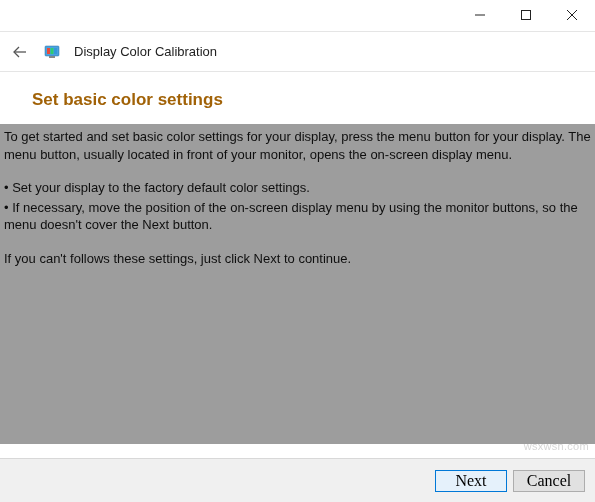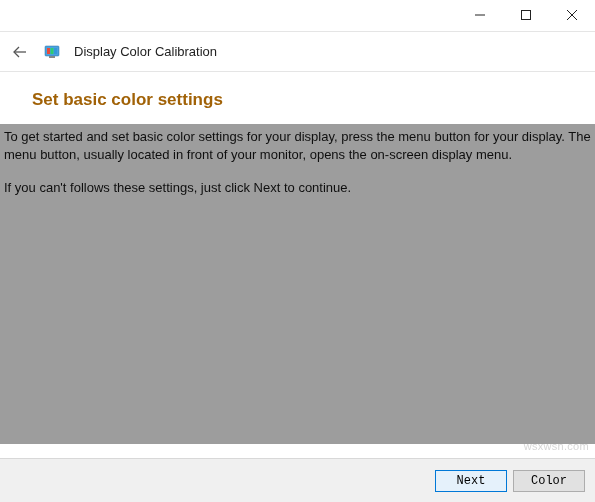--- a/index.html
+++ b/index.html
@@ -81,22 +81,22 @@
       border-top: 1px solid #d8d8d8;
       display: flex;
       justify-content: flex-end;
       align-items: center;
       padding-right: 10px;
       gap: 6px;
     }
     .btn {
       min-width: 72px;
       height: 22px;
-      font-size: 12px;
-      font-family: Liberation Mono, monospace;
+      font-size: 16px;
+      font-family: Liberation Serif, serif;
       background: #e1e1e1;
       border: 1px solid #adadad;
       padding: 0 12px;
       cursor: pointer;
     }
     .btn.primary {
       border: 1.5px solid #0078d7;
       background: #e5f1fb;
     }
     .watermark {
@@ -149,21 +149,23 @@
   </svg>
   <span class="app-title">Display Color Calibration</span>
 </div>
 
 <div class="heading-area">
   <h1 class="heading">Set basic color settings</h1>
 </div>
 
 <div class="content">
   <p>To get started and set basic color settings for your display, press the menu button for your display. The menu button, usually located in front of your monitor, opens the on-screen display menu.</p>
+  <p class="tight">• Set your display to the factory default color settings.</p>
+  <p>• If necessary, move the position of the on-screen display menu by using the monitor buttons, so the menu doesn't cover the Next button.</p>
   <p>If you can't follows these settings,  just click Next to continue.</p>
 </div>
 
 <div class="watermark">wsxwsn.com</div>
 
 <div class="footer">
   <button class="btn primary">Next</button>
-  <button class="btn">Color</button>
+  <button class="btn">Cancel</button>
 </div>
 
 </body></html>

